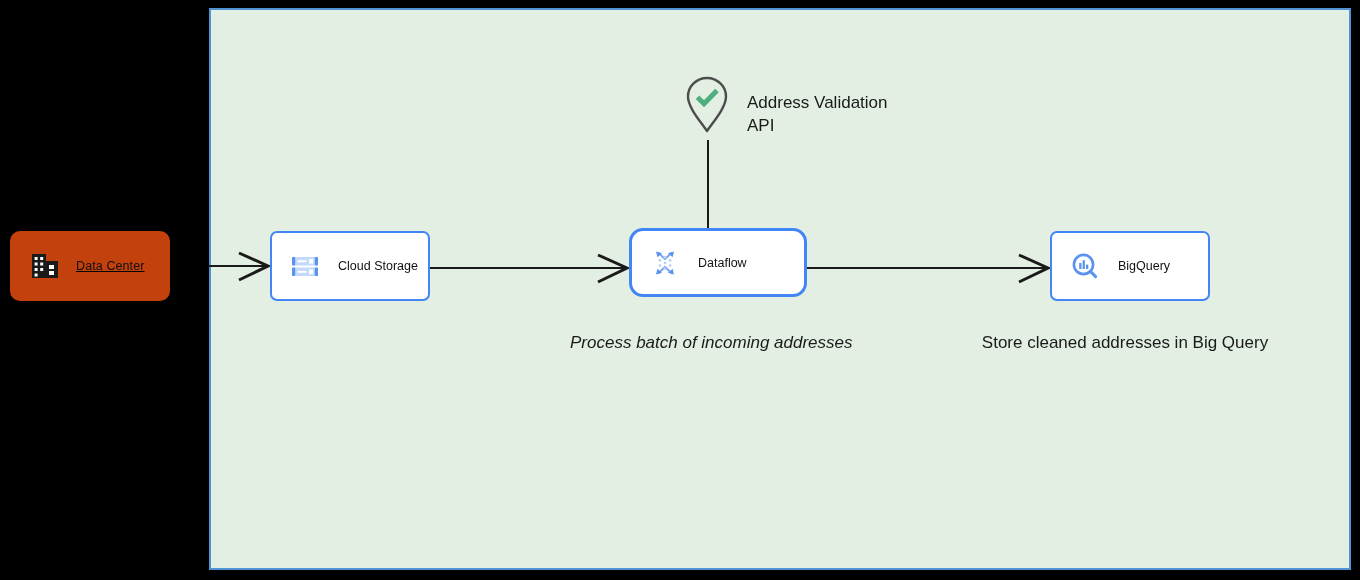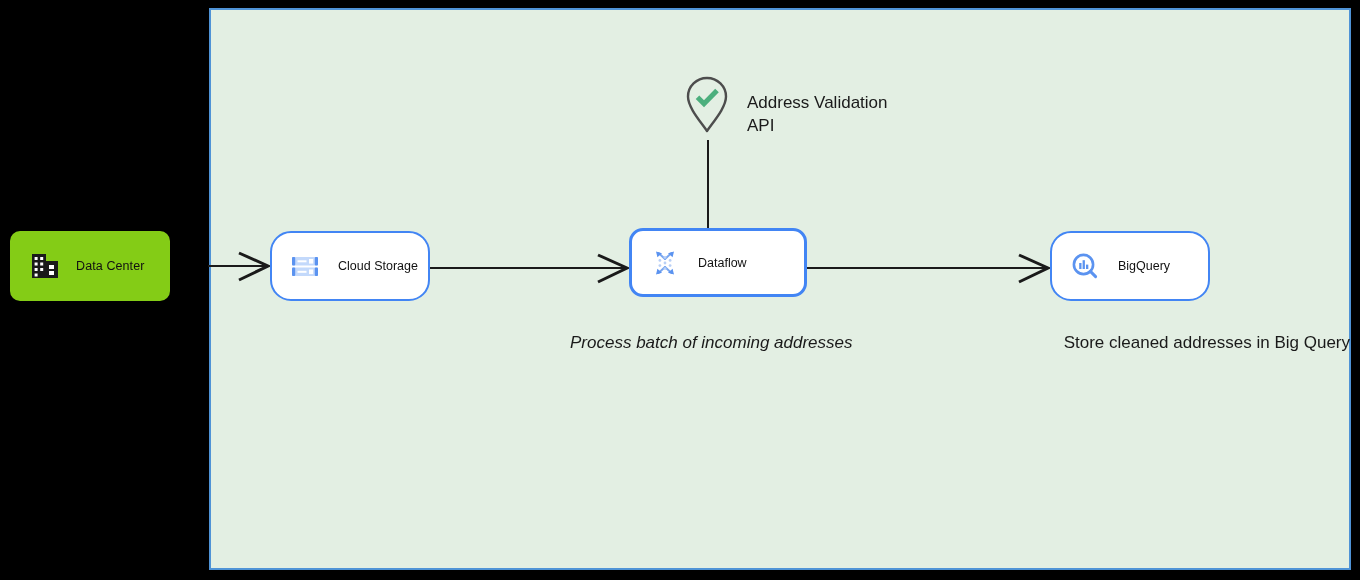--- a/index.html
+++ b/index.html
@@ -32,40 +32,41 @@
     border: 2px solid #4f93d6;
     box-sizing: border-box;
   }
   
   .datacenter-node {
     position: absolute;
     left: 10px;
     top: 231px;
     width: 160px;
     height: 70px;
-    background: #84cc16;
+    background: #c2410c;
     border-radius: 10px;
     display: flex;
     align-items: center;
     box-sizing: border-box;
     padding-left: 20px;
+    text-decoration: underline;
   }
   .datacenter-node .label {
     font-size: 12.5px;
     color: #111111;
     margin-left: 16px;
     letter-spacing: 0.1px;
   }
   .bldg-icon { width: 30px; height: 30px; display: block; flex: 0 0 auto; }
   
   .svc-node {
     position: absolute;
     background: #ffffff;
     border: 2px solid #4285f4;
-    border-radius: 21px;
+    border-radius: 7px;
     display: flex;
     align-items: center;
     box-sizing: border-box;
   }
   .svc-node .svc-icon {
     width: 30px; height: 30px;
     margin-left: 18px;
     flex: 0 0 auto;
     display: block;
   }
@@ -101,21 +102,21 @@
   
   .caption {
     position: absolute;
     font-size: 17px;
     color: #1a1a1a;
     line-height: 24px;
     white-space: pre-line;
   }
   #caption-storage { left: 270px; top: 331px; width: 200px; }
   #caption-dataflow { left: 570px; top: 331px; width: 360px; text-align: left; font-style: italic; }
-  #caption-bigquery { left: 990px; top: 331px; width: 360px; text-align: right; }
+  #caption-bigquery { left: 945px; top: 331px; width: 360px; text-align: center; }
   
   .edges {
     position: absolute;
     left: 0; top: 0;
     width: 1360px; height: 580px;
     pointer-events: none;
   }
 </style>
 </head>
 <body>

